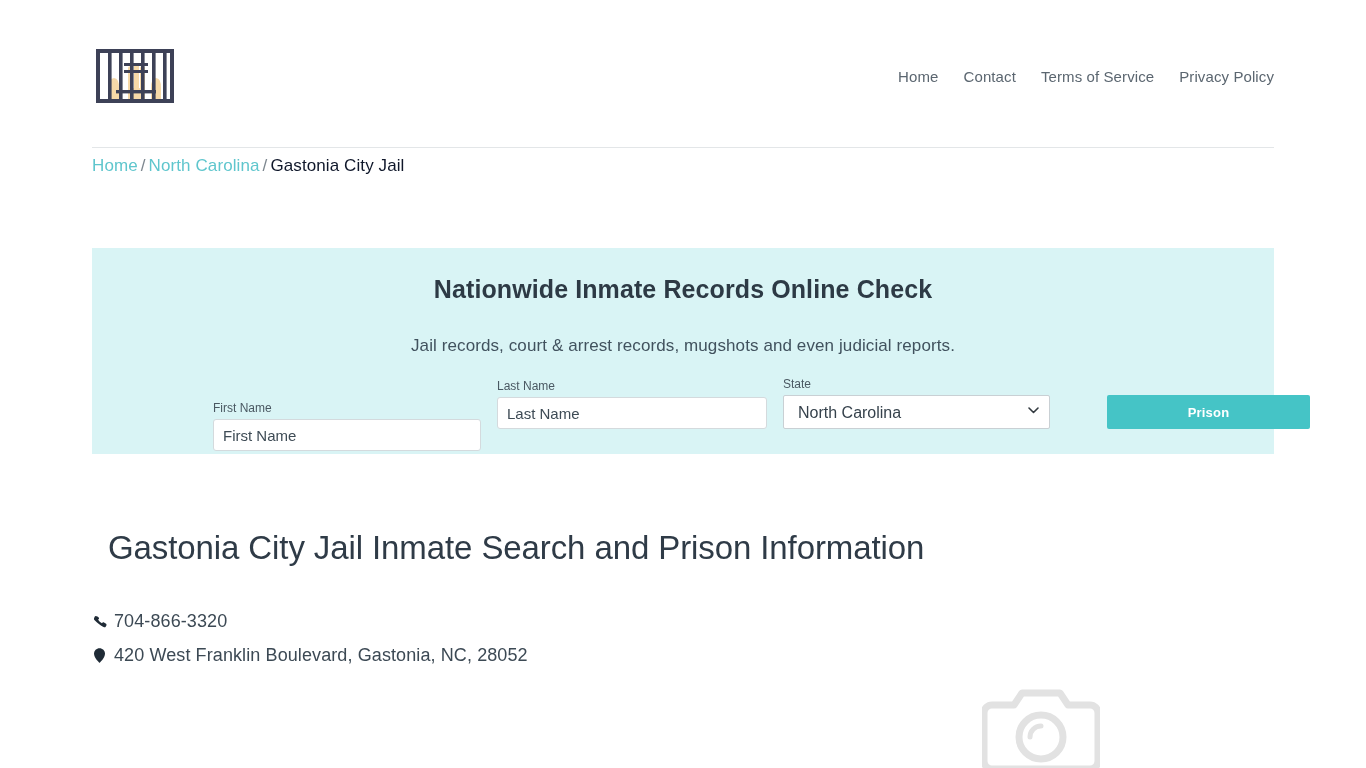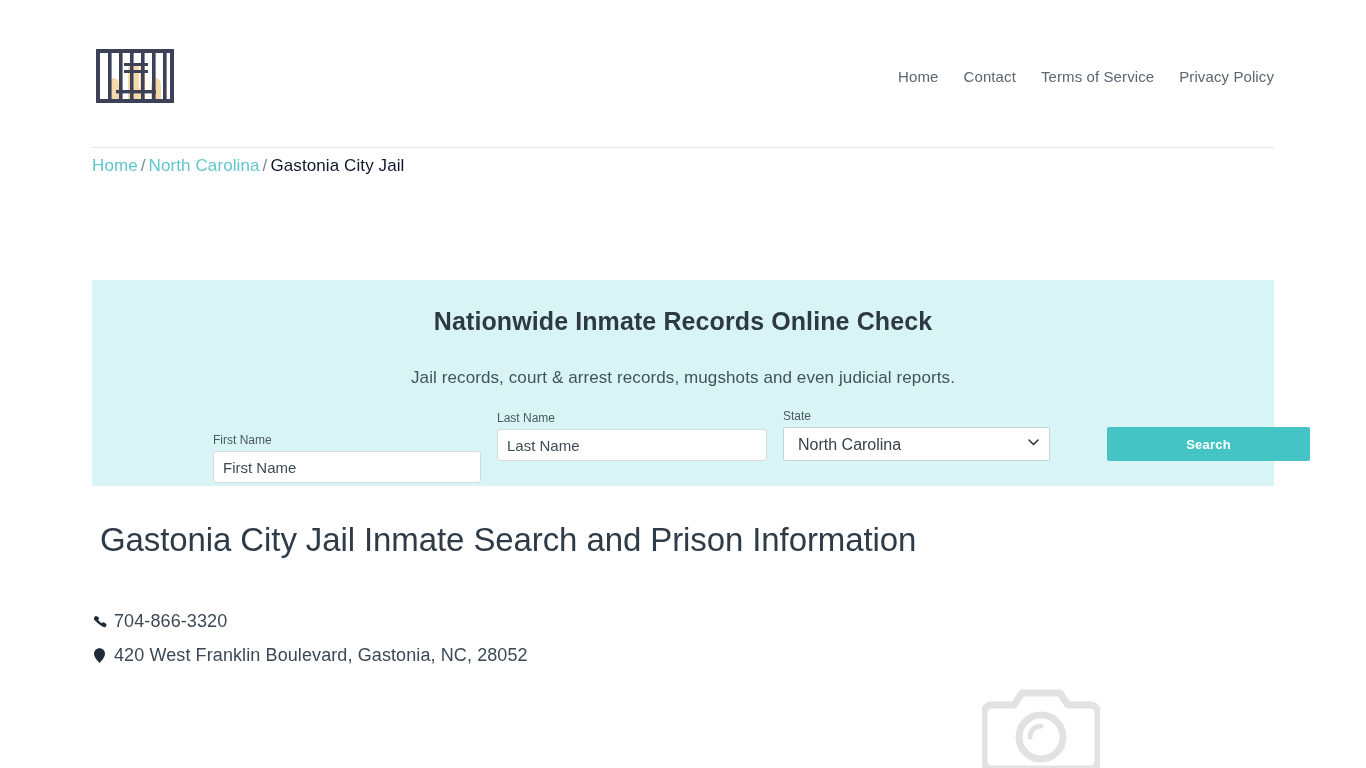--- a/index.html
+++ b/index.html
@@ -68,21 +68,21 @@
     color: #5fc6cd;
     text-decoration: none;
   }
   .breadcrumb .sep { color: #7d878f; padding: 0 3px; }
   .breadcrumb .current { color: #0f172a; }
 
   
   .search-panel {
     position: absolute;
     left: 92px;
-    top: 280px;
+    top: 248px;
     width: 1182px;
     height: 206px;
     background: #d9f4f5;
   }
   .panel-title {
     margin: 0;
     padding-top: 27px;
     text-align: center;
     font-size: 25px;
     font-weight: bold;
@@ -172,21 +172,21 @@
     font-weight: bold;
     letter-spacing: .2px;
     cursor: pointer;
   }
 
   
   .page-title {
     position: absolute;
     left: 92px;
     top: 513px;
-    margin: 8px;
+    margin: 16px;
     font-size: 33px;
     font-weight: normal;
     color: #2f3b47;
     letter-spacing: -.1px;
     white-space: nowrap;
   }
   .updated {
     position: absolute;
     left: 92px;
     top: 577px;
@@ -297,21 +297,21 @@
         <div class="select-wrap">
           <select class="select-input">
             <option>North Carolina</option>
           </select>
           <svg class="select-caret" viewBox="0 0 11 7">
             <path d="M1 1 L5.5 5.5 L10 1" fill="none" stroke="#333a40" stroke-width="1.6" stroke-linecap="round" stroke-linejoin="round"></path>
           </svg>
         </div>
       </div>
 
-      <button class="search-button" type="submit">Search</button>
+      <button class="search-button" type="submit">Prison</button>
     </form>
   </section>
 
   <h1 class="page-title">Gastonia City Jail Inmate Search and Prison Information</h1>
 
 
   <div class="meta-line" id="meta-phone">
     <span class="meta-icon">
       <svg viewBox="0 0 16 16" width="14" height="14">
         <path fill="#1f2b36" d="M3.6 1.3 C2.9 1.1 2.2 1.5 1.9 2.1 L1.2 3.7 C0.9 4.4 1.1 5.2 1.6 5.7 C3.4 7.6 5.6 9.6 8.2 11.3 C9.6 12.3 11.2 13.2 12.6 13.9 C13.3 14.2 14.1 14 14.5 13.4 L15.3 11.9 C15.6 11.3 15.4 10.5 14.9 10.1 L12.6 8.5 C12.1 8.2 11.4 8.3 11 8.7 L10.2 9.5 C8.4 8.4 6.9 7 5.8 5.3 L6.6 4.5 C7 4.1 7.1 3.5 6.8 3 L5.4 1.9 C5.1 1.6 4.9 1.5 4.6 1.4 Z"></path>

